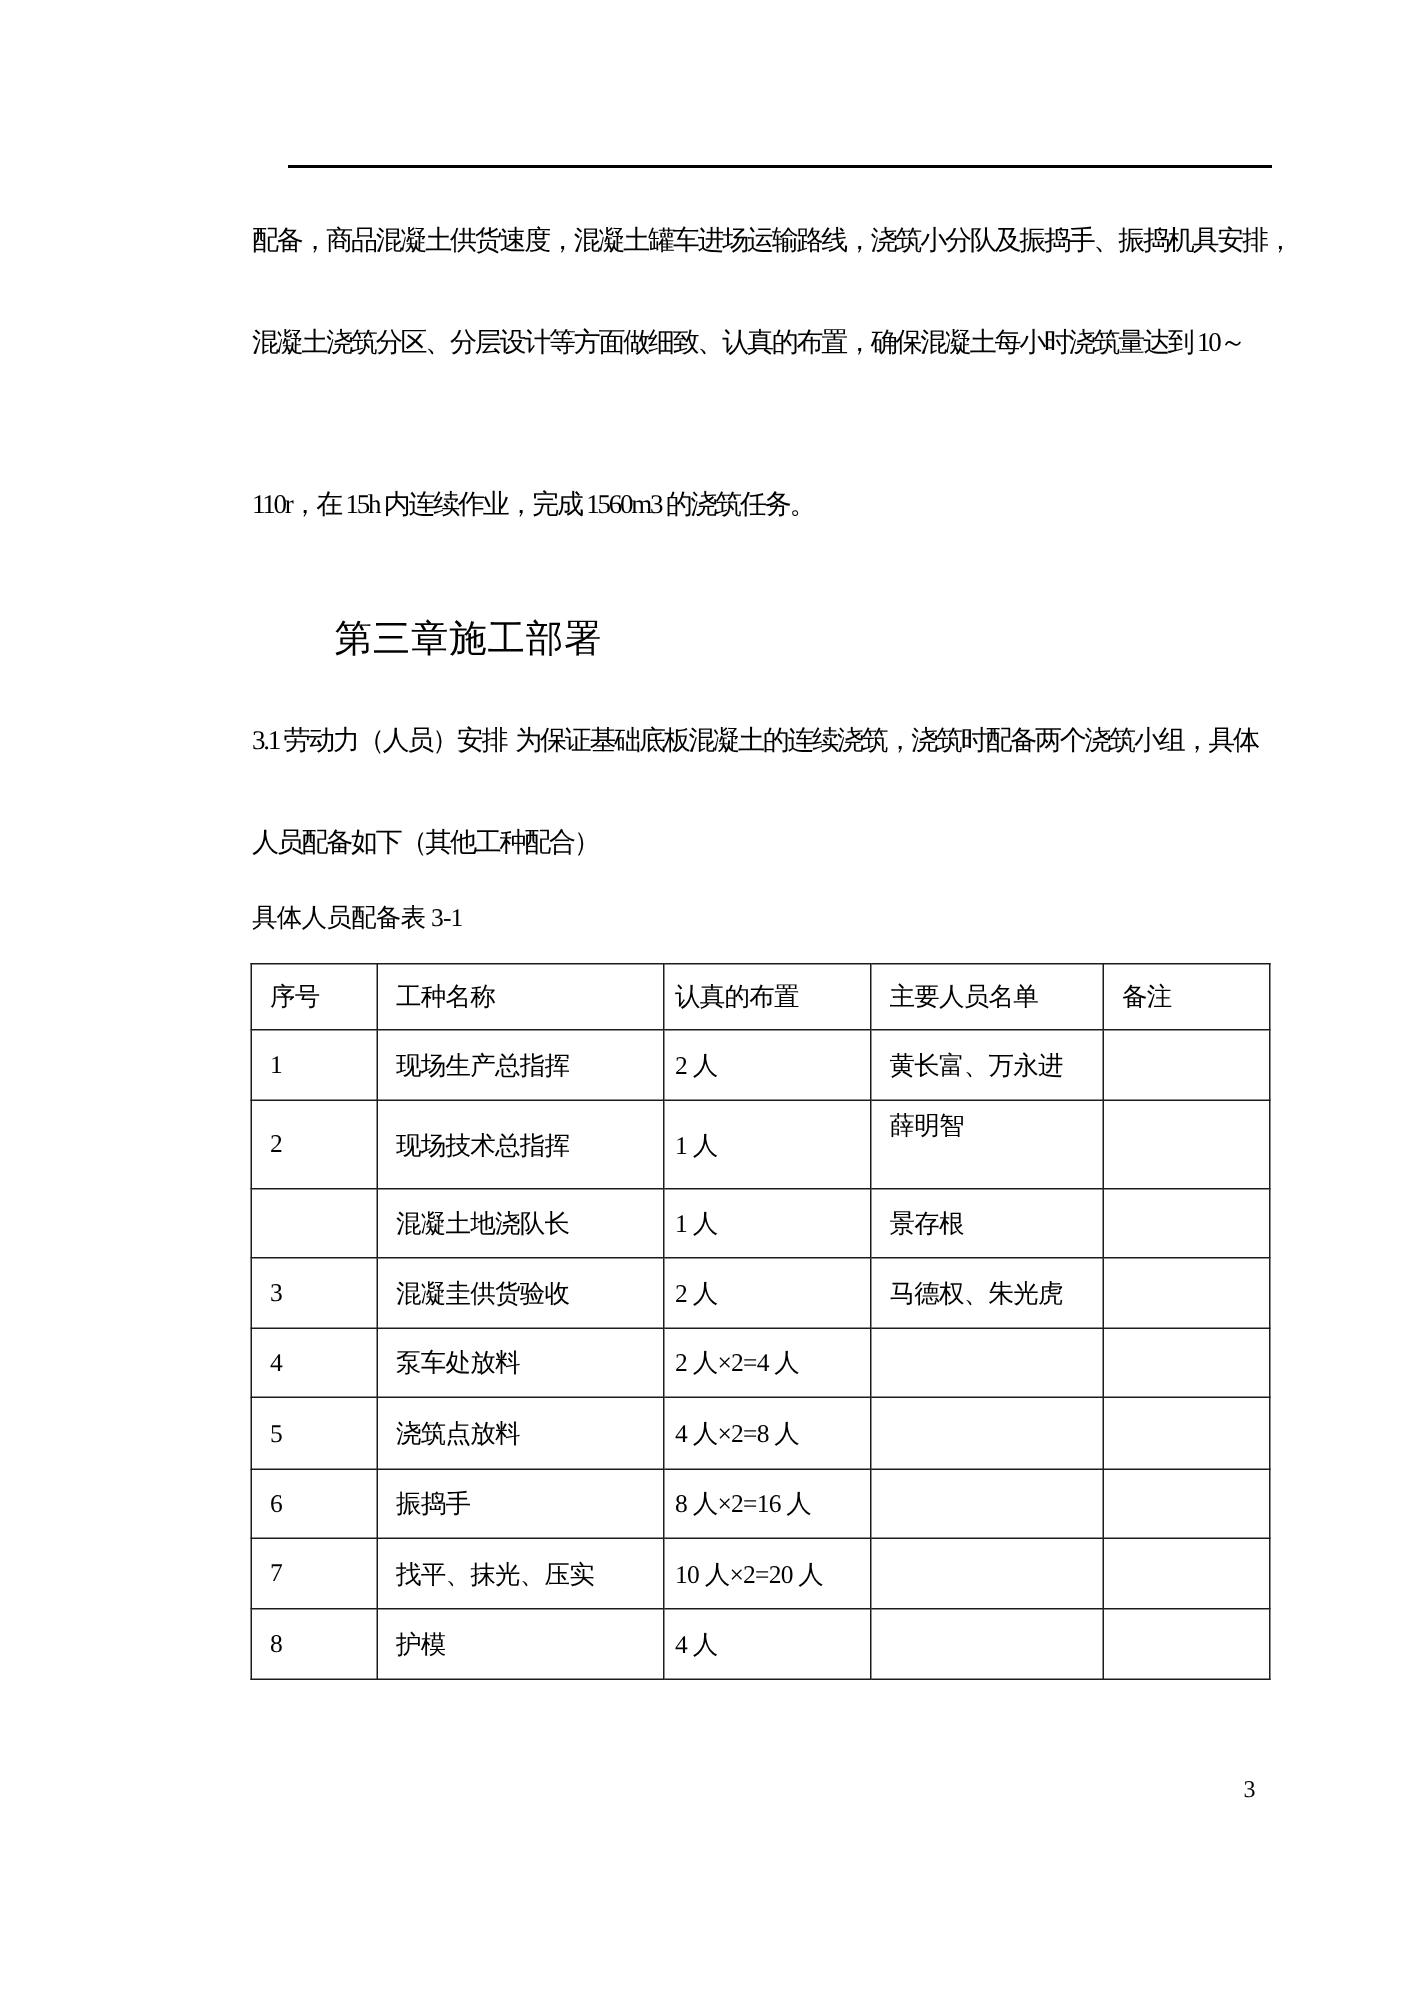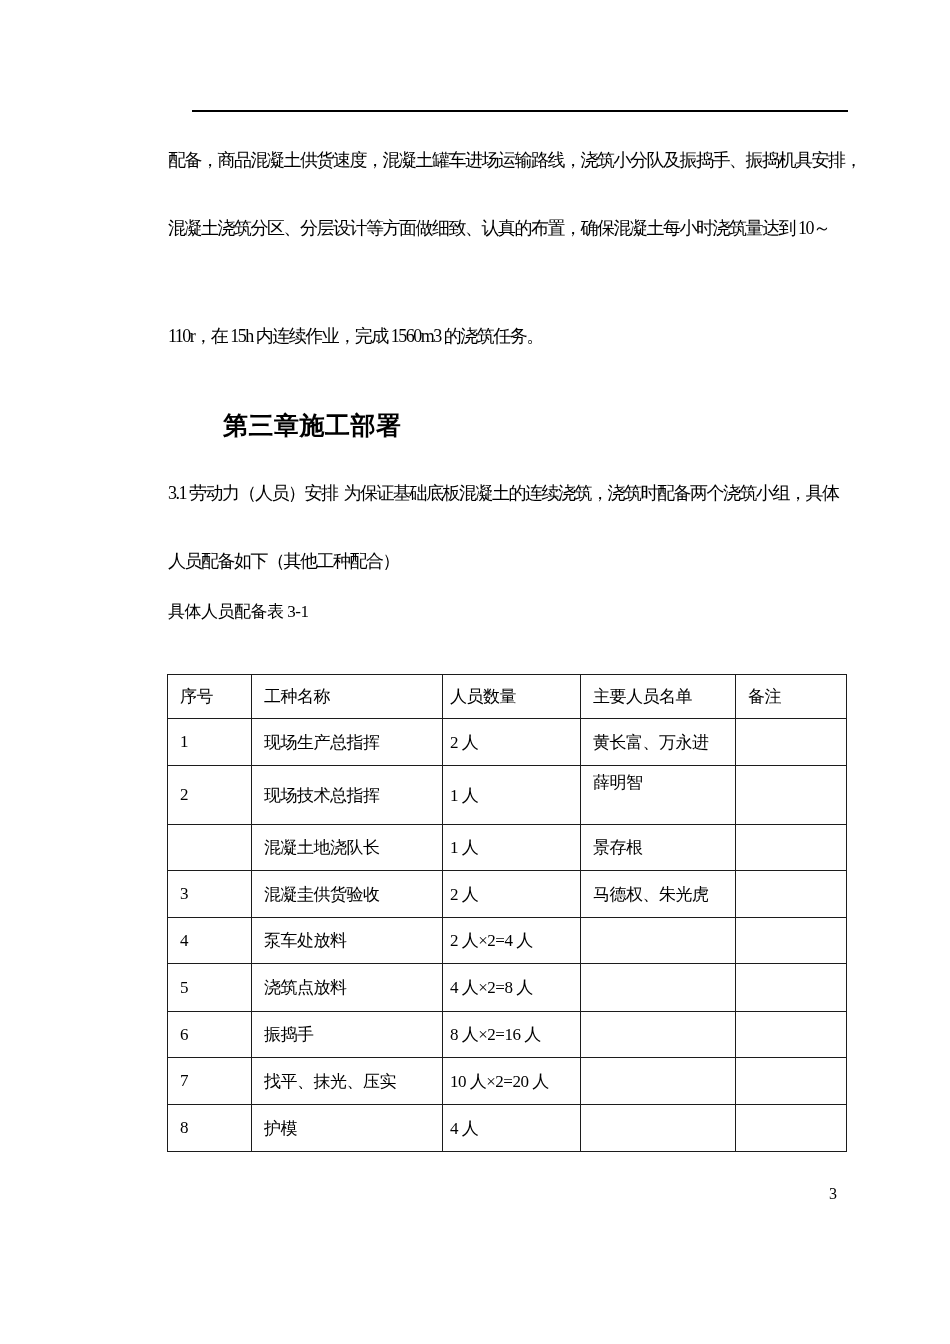--- a/index.html
+++ b/index.html
@@ -34,28 +34,28 @@
   .t2 { top: 217px; }
   .t3 { top: 285px; margin-top: 40px; }
   .t4 { top: 482px; }
   .t5 { top: 550px; }
   .caption { top: 601px; font-size: 17px; letter-spacing: -0.5px; }
   .chapter-heading {
     position: absolute;
     left: 223px;
     top: 409px;
     font-size: 25px;
-    font-weight: bold;
+    font-weight: normal;
     letter-spacing: 0.5px;
     white-space: pre;
   }
   table.personnel {
     position: absolute;
     left: 167px;
-    top: 674px;
+    top: 642px;
     width: 679px;
     border-collapse: collapse;
     table-layout: fixed;
     border-radius: 30px;
   }
   table.personnel th,
   table.personnel td {
     border: 1.5px solid #1c1c1c;
     font-weight: normal;
     text-align: left;
@@ -102,21 +102,21 @@
       <col style="width:84px">
       <col style="width:191px">
       <col style="width:138px">
       <col style="width:155px">
       <col style="width:111px">
     </colgroup>
     <thead>
       <tr>
         <th>序号</th>
         <th>工种名称</th>
-        <th>人员数量</th>
+        <th>认真的布置</th>
         <th>主要人员名单</th>
         <th>备注</th>
       </tr>
     </thead>
     <tbody>
         <tr style="height: 47px;">
           <td>1</td>
           <td>现场生产总指挥</td>
           <td>2 人</td>
           <td>黄长富、万永进</td>

